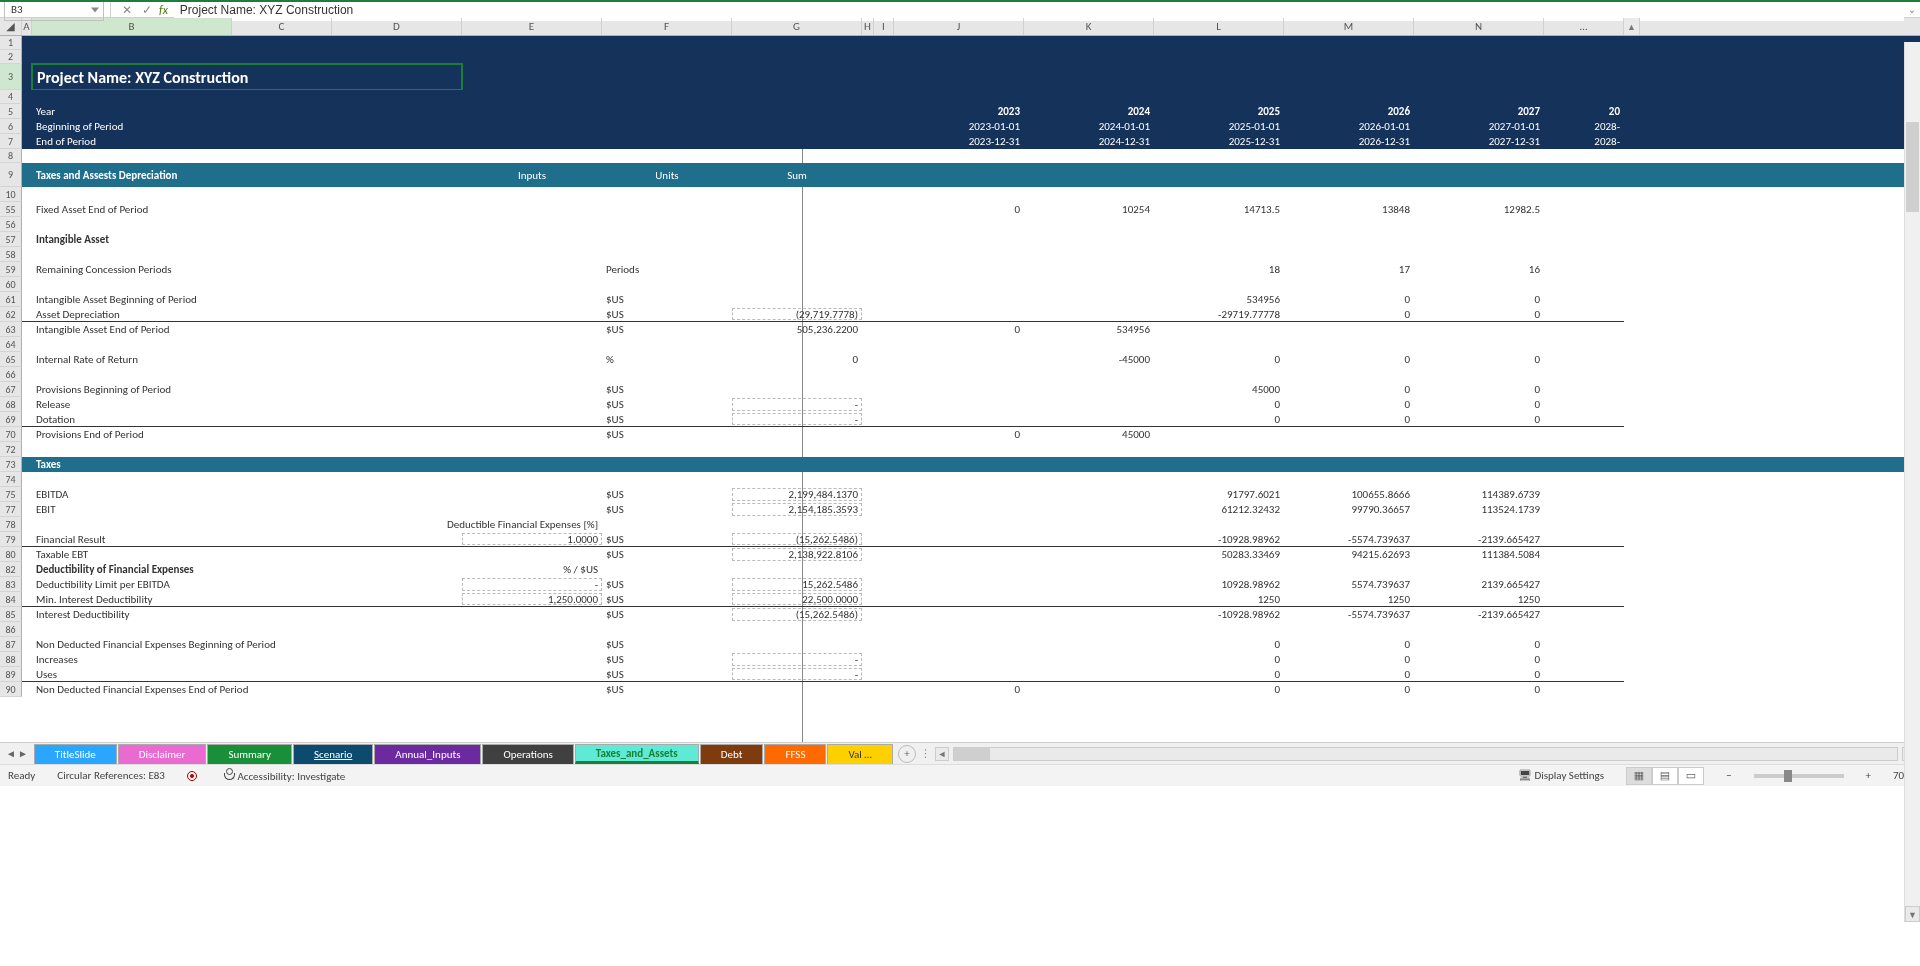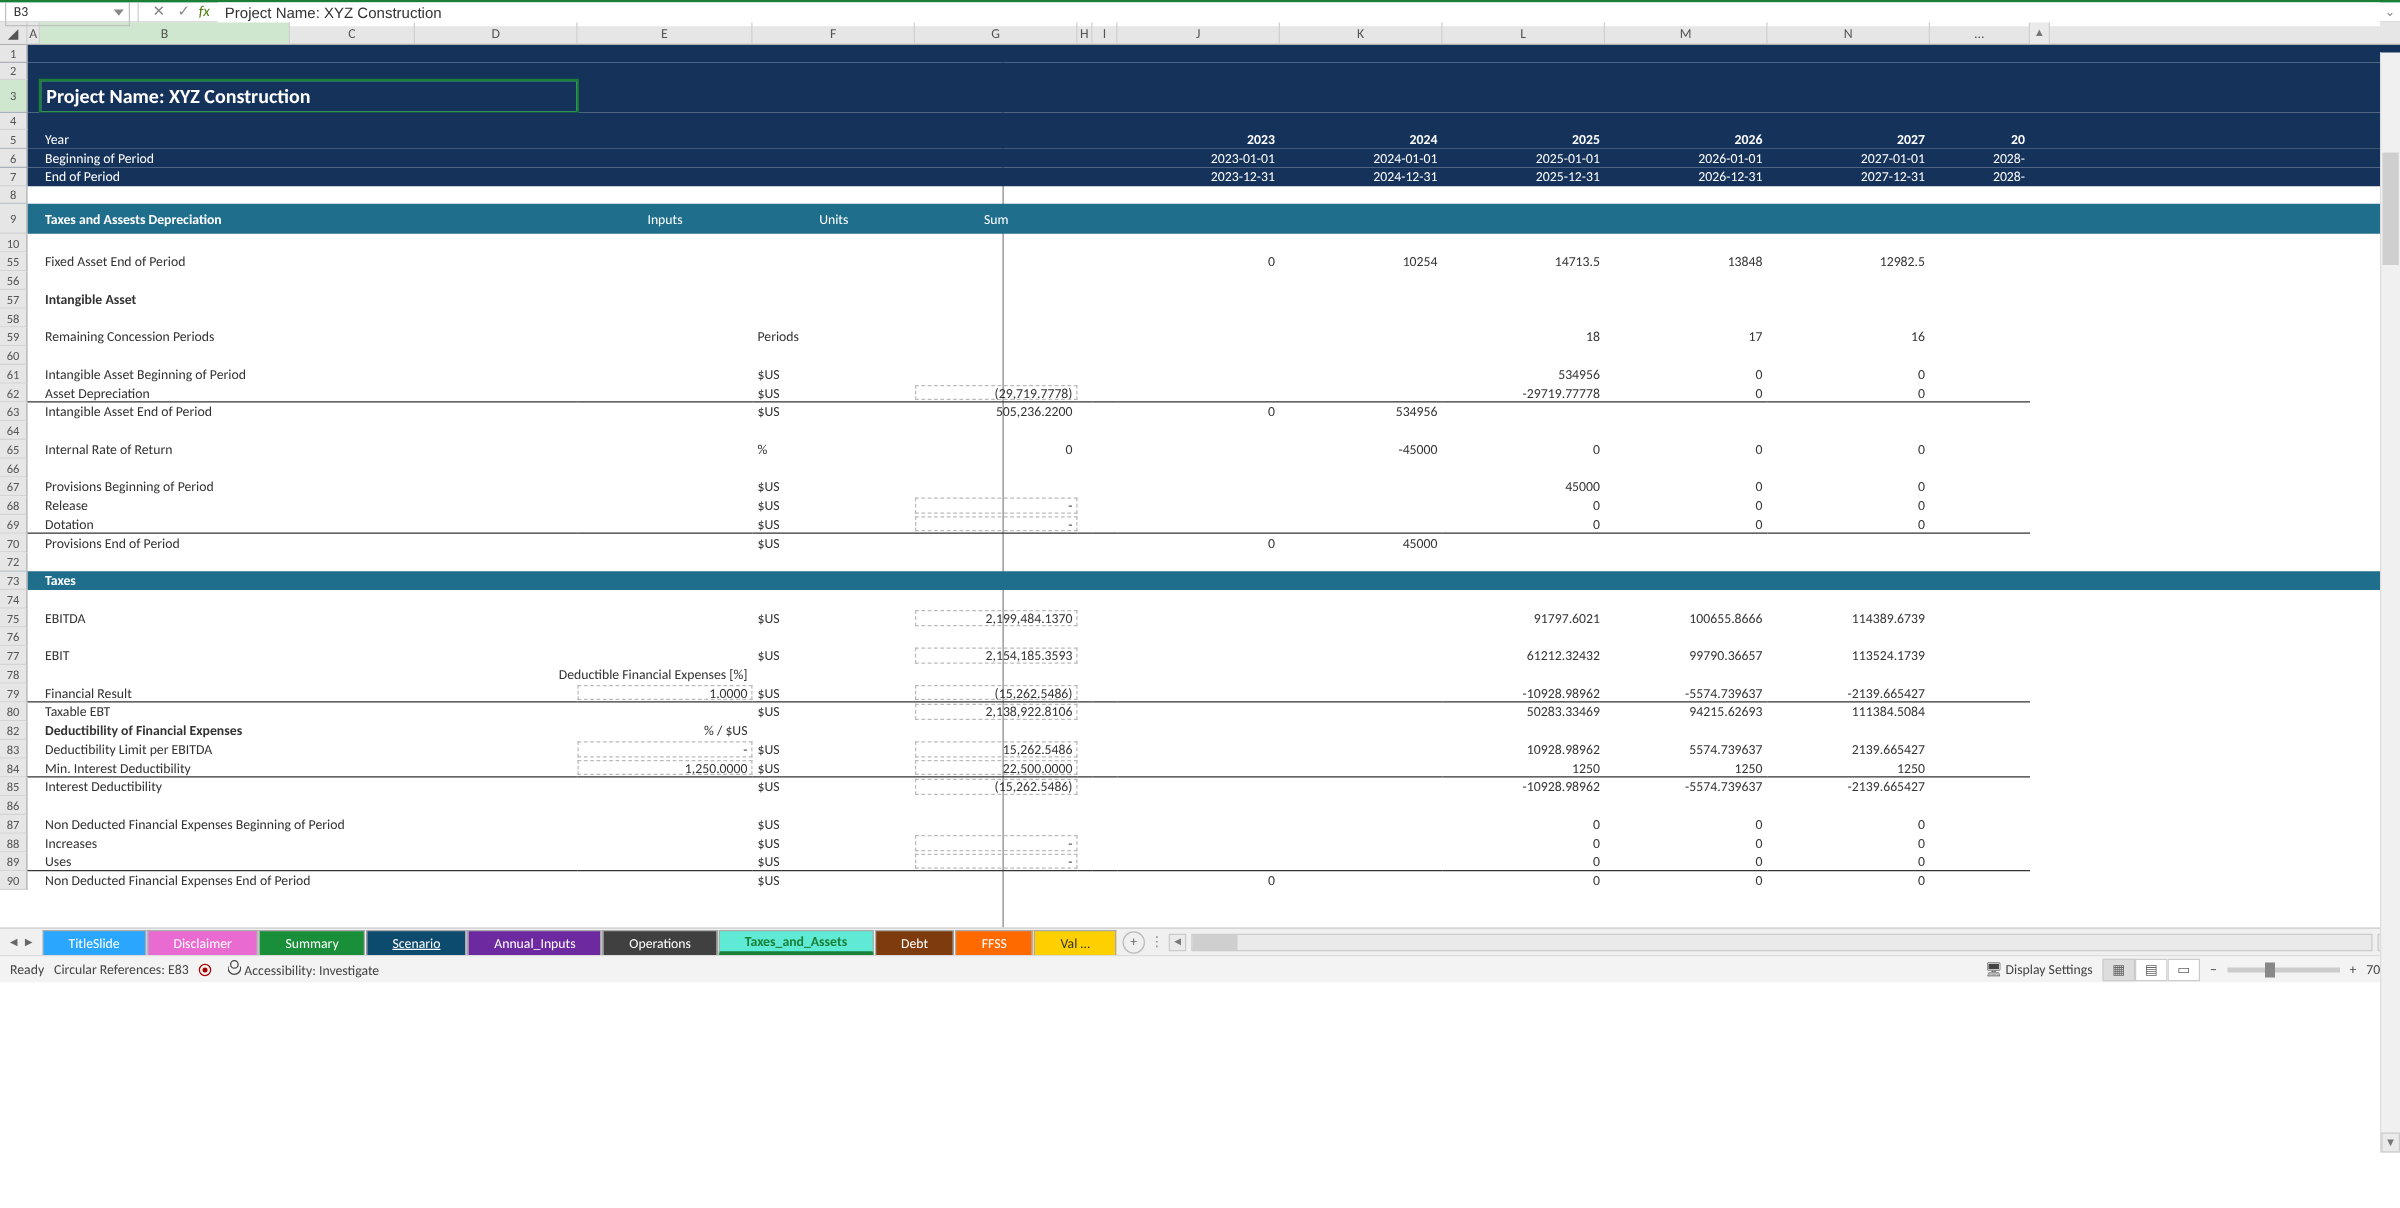--- a/index.html
+++ b/index.html
@@ -44,21 +44,21 @@
   .tabs { display: flex; align-items: flex-end; height: 100%; overflow:hidden; }
   .tab { padding: 2px 20px; border: 1px solid #aaa; border-bottom: none; margin-right: 1px; height: 20px; display: flex; align-items: center; cursor: pointer; font-size: 11px; }
   .tab.active { background: #5eead4; border-bottom: 3px solid #1a7f37; font-weight: bold; color: #1a7f37; }
   .tab-add { width: 18px; height: 18px; border: 1px solid #bbb; border-radius: 50%; display:flex;align-items:center;justify-content:center;color:#666;margin-left:4px; }
   .hscroll { flex: 1; display:flex; align-items:center; padding: 0 4px; gap:4px; }
   .hscroll-track { flex:1; height: 14px; background: #eaeaea; border: 1px solid #ccc; position: relative; }
   .hscroll-thumb { position:absolute; left:0; width: 36px; top:0; bottom:0; background:#cfcfcf; }
   .hscroll-btn { width:14px;height:14px;background:#eaeaea;border:1px solid #ccc;display:flex;align-items:center;justify-content:center;color:#777;font-size:9px; }
 
   
-  .status-bar { display: flex; align-items: center; height: 22px; background: #f3f3f3; border-top: 1px solid #ddd; font-size: 11px; color: #444; padding: 0 8px; gap: 8px; }
+  .status-bar { display: flex; align-items: center; height: 22px; background: #f3f3f3; border-top: 1px solid #ddd; font-size: 11px; color: #444; padding: 0 8px; gap: 22px; }
   .status-bar .spacer { flex: 1; }
   .view-btns { display: flex; gap: 0; }
   .view-btn { width: 26px; height: 18px; border: 1px solid #ccc; display:flex;align-items:center;justify-content:center; background:#fff; color:#666;}
   .view-btn.active { background:#ddd; }
   .zoom-slider { width: 90px; height: 4px; background: #ccc; position: relative; display:inline-block; vertical-align:middle; }
   .zoom-slider::after { content:""; position:absolute; left:30px; top:-4px; width:8px; height:12px; background:#888; }
   .rec-icon { width:10px;height:10px;border:1px solid #a00;border-radius:50%;display:inline-block;margin-right:4px;position:relative;}
   .rec-icon::after{content:"";position:absolute;left:2px;top:2px;width:4px;height:4px;background:#a00;border-radius:50%;}
   .acc-icon { display:inline-block;width:12px;height:12px;position:relative;}
   .acc-icon::before{content:"";position:absolute;left:3px;top:0;width:5px;height:5px;border-radius:50%;border:1px solid #444;}
@@ -564,38 +564,20 @@
         <div class="cell num"></div>
         <div class="cell ">$US</div>
         <div class="cell num dotted-box">2,199,484.1370</div>
         <div class="cell "></div>
         <div class="cell "></div>
         <div class="cell num"></div>
         <div class="cell num"></div>
         <div class="cell num">91797.6021</div>
         <div class="cell num">100655.8666</div>
         <div class="cell num">114389.6739</div>
-        <div class="cell "></div>
-      </div>
-      <div class="row">
-        <div class="rn">76</div>
-        <div class="cell "></div>
-        <div class="cell "></div>
-        <div class="cell "></div>
-        <div class="cell "></div>
-        <div class="cell num"></div>
-        <div class="cell "></div>
-        <div class="cell num"></div>
-        <div class="cell "></div>
-        <div class="cell "></div>
-        <div class="cell num"></div>
-        <div class="cell num"></div>
-        <div class="cell num"></div>
-        <div class="cell num"></div>
-        <div class="cell num"></div>
         <div class="cell "></div>
       </div>
       <div class="row">
         <div class="rn">77</div>
         <div class="cell "></div>
         <div class="cell ">EBIT</div>
         <div class="cell "></div>
         <div class="cell "></div>
         <div class="cell num"></div>
         <div class="cell ">$US</div>

